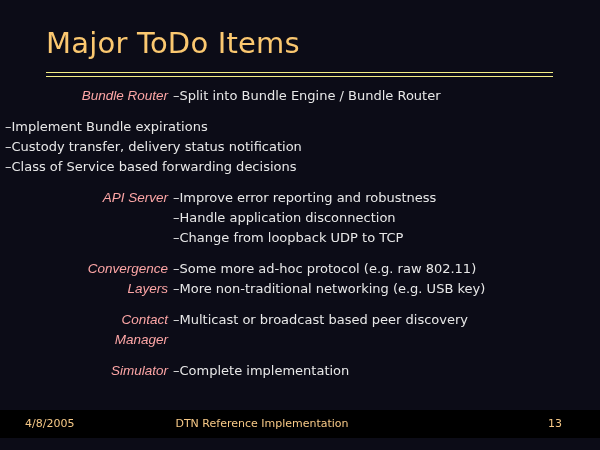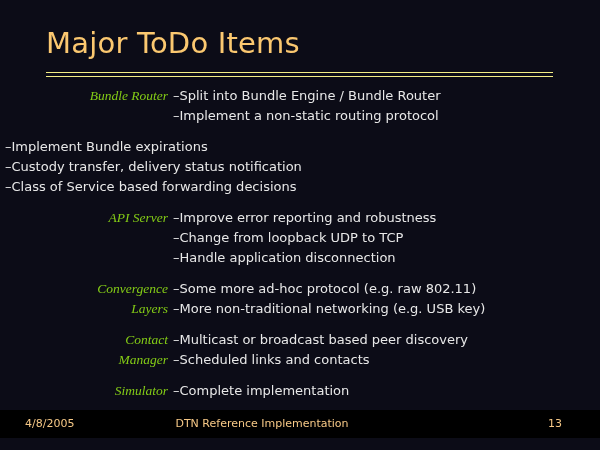--- a/index.html
+++ b/index.html
@@ -55,25 +55,25 @@
   }
   .row {
     display: flex;
     align-items: flex-start;
     margin-bottom: 11px;
   }
   .row-label {
     width: 168px;
     flex: 0 0 168px;
     text-align: right;
-    color: #84cc16;
+    color: #fca5a5;
     font-style: italic;
     font-size: 13.5px;
     line-height: 20px;
-    font-family: Liberation Serif, serif;
+    font-family: Liberation Sans, sans-serif;
     padding-right: 0;
   }
   .row-label .lbl-line {
     display: block;
     white-space: nowrap;
   }
   .row-items {
     flex: 1 1 auto;
     padding-left: 5px;
   }
@@ -129,58 +129,56 @@
     <div class="line bot"></div>
   </div>
 
   <div class="body">
       <div class="row">
         <div class="row-label">
           <span class="lbl-line">Bundle Router</span>
         </div>
         <div class="row-items">
           <div class="item"><span class="dash">–</span><span>Split into Bundle Engine / Bundle Router</span></div>
-          <div class="item"><span class="dash">–</span><span>Implement a non-static routing protocol</span></div>
         </div>
       </div>
       <div class="row">
         <div class="row-items">
           <div class="item"><span class="dash">–</span><span>Implement Bundle expirations</span></div>
           <div class="item"><span class="dash">–</span><span>Custody transfer, delivery status notification</span></div>
           <div class="item"><span class="dash">–</span><span>Class of Service based forwarding decisions</span></div>
         </div>
       </div>
       <div class="row">
         <div class="row-label">
           <span class="lbl-line">API Server</span>
         </div>
         <div class="row-items">
           <div class="item"><span class="dash">–</span><span>Improve error reporting and robustness</span></div>
+          <div class="item"><span class="dash">–</span><span>Handle application disconnection</span></div>
           <div class="item"><span class="dash">–</span><span>Change from loopback UDP to TCP</span></div>
-          <div class="item"><span class="dash">–</span><span>Handle application disconnection</span></div>
         </div>
       </div>
       <div class="row">
         <div class="row-label">
           <span class="lbl-line">Convergence</span>
           <span class="lbl-line">Layers</span>
         </div>
         <div class="row-items">
           <div class="item"><span class="dash">–</span><span>Some more ad-hoc protocol (e.g. raw 802.11)</span></div>
           <div class="item"><span class="dash">–</span><span>More non-traditional networking (e.g. USB key)</span></div>
         </div>
       </div>
       <div class="row">
         <div class="row-label">
           <span class="lbl-line">Contact</span>
           <span class="lbl-line">Manager</span>
         </div>
         <div class="row-items">
           <div class="item"><span class="dash">–</span><span>Multicast or broadcast based peer discovery</span></div>
-          <div class="item"><span class="dash">–</span><span>Scheduled links and contacts</span></div>
         </div>
       </div>
       <div class="row">
         <div class="row-label">
           <span class="lbl-line">Simulator</span>
         </div>
         <div class="row-items">
           <div class="item"><span class="dash">–</span><span>Complete implementation</span></div>
         </div>
       </div>

